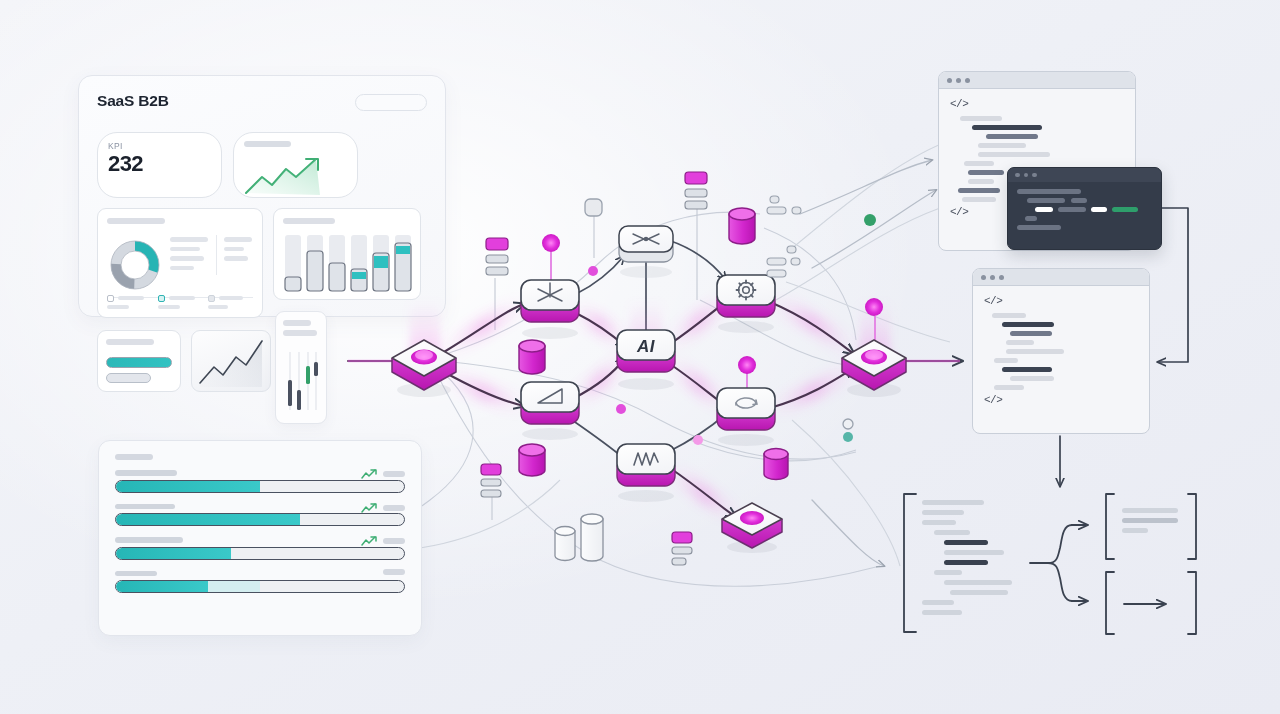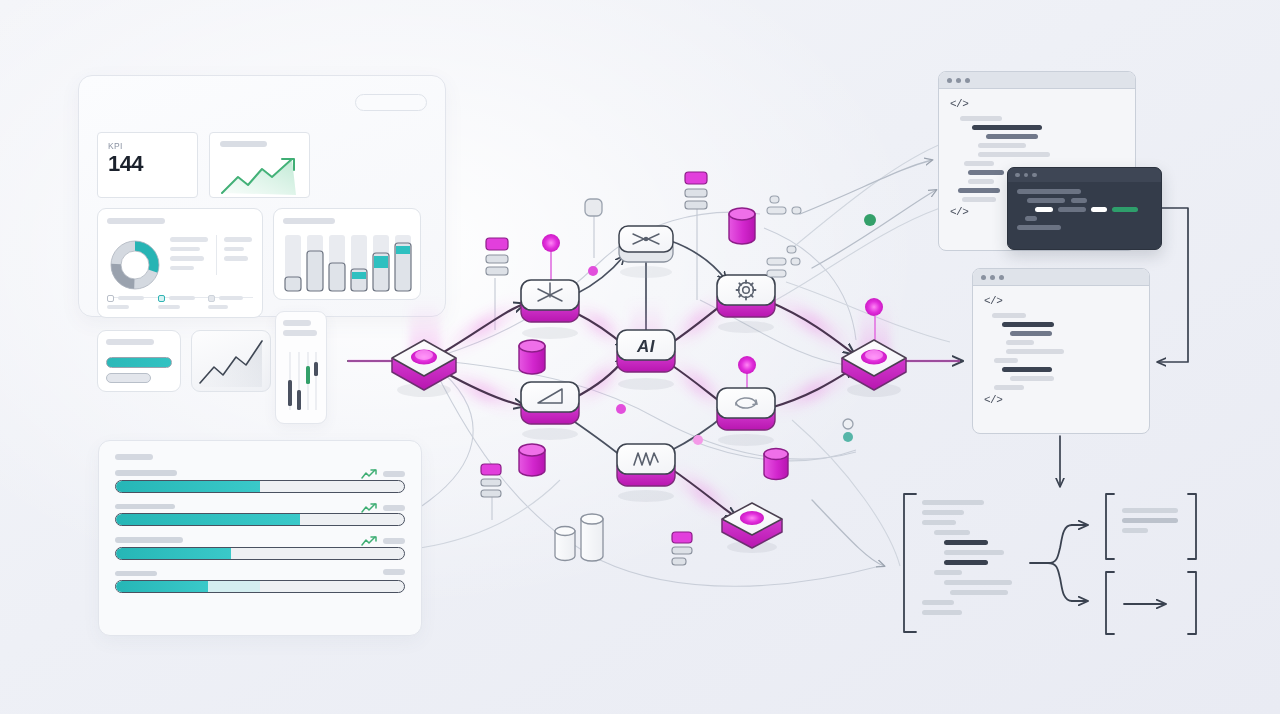--- a/index.html
+++ b/index.html
@@ -57,24 +57,24 @@
     background: #fafbfd;
   }
 
   .kpi-row {
     position: absolute;
     left: 18px; top: 56px;
     display: flex;
     gap: 11px;
   }
   .kpi-card {
-    width: 101px; height: 66px;
+    width: 125px; height: 66px;
     background: #ffffff;
     border: 1px solid #e0e4ea;
-    border-radius: 4px;
+    border-radius: 20px;
     padding: 8px 10px;
     position: relative;
     overflow: hidden;
   }
   .kpi-label {
     font-size: 8.5px;
     color: #8b93a3;
     letter-spacing: 0.3px;
     margin-bottom: 1px;
   }
@@ -348,26 +348,27 @@
     </g>
 
     <g fill="none" stroke="#b6bdc8" stroke-width="1.3" stroke-linecap="round">
       <path d="M800,214 C860,190 900,168 932,160" marker-end="url(#ahg)"></path>
       <path d="M812,268 C870,236 908,206 936,190" marker-end="url(#ahg)"></path>
       <path d="M812,500 C850,540 868,560 884,566" marker-end="url(#ahg)"></path>
     </g>
   </svg>
 
   <div class="dash-card">
+    <div class="dash-title">SaaS B2B</div>
     <div class="dash-pill"></div>
 
     <div class="kpi-row">
       <div class="kpi-card">
         <div class="kpi-label">KPI</div>
-        <div class="kpi-value">144</div>
+        <div class="kpi-value">232</div>
       </div>
       <div class="kpi-card">
         <div class="kpi-bar w2"></div>
         <svg width="86" height="42" viewBox="0 0 86 42" style="position:absolute;left:8px;top:22px;">
           <defs>
             <linearGradient id="gfill" x1="0" y1="1" x2="1" y2="0">
               <stop offset="0%" stop-color="#7fd8ab" stop-opacity="0.05"></stop>
               <stop offset="100%" stop-color="#58c48e" stop-opacity="0.38"></stop>
             </linearGradient>
           </defs>

